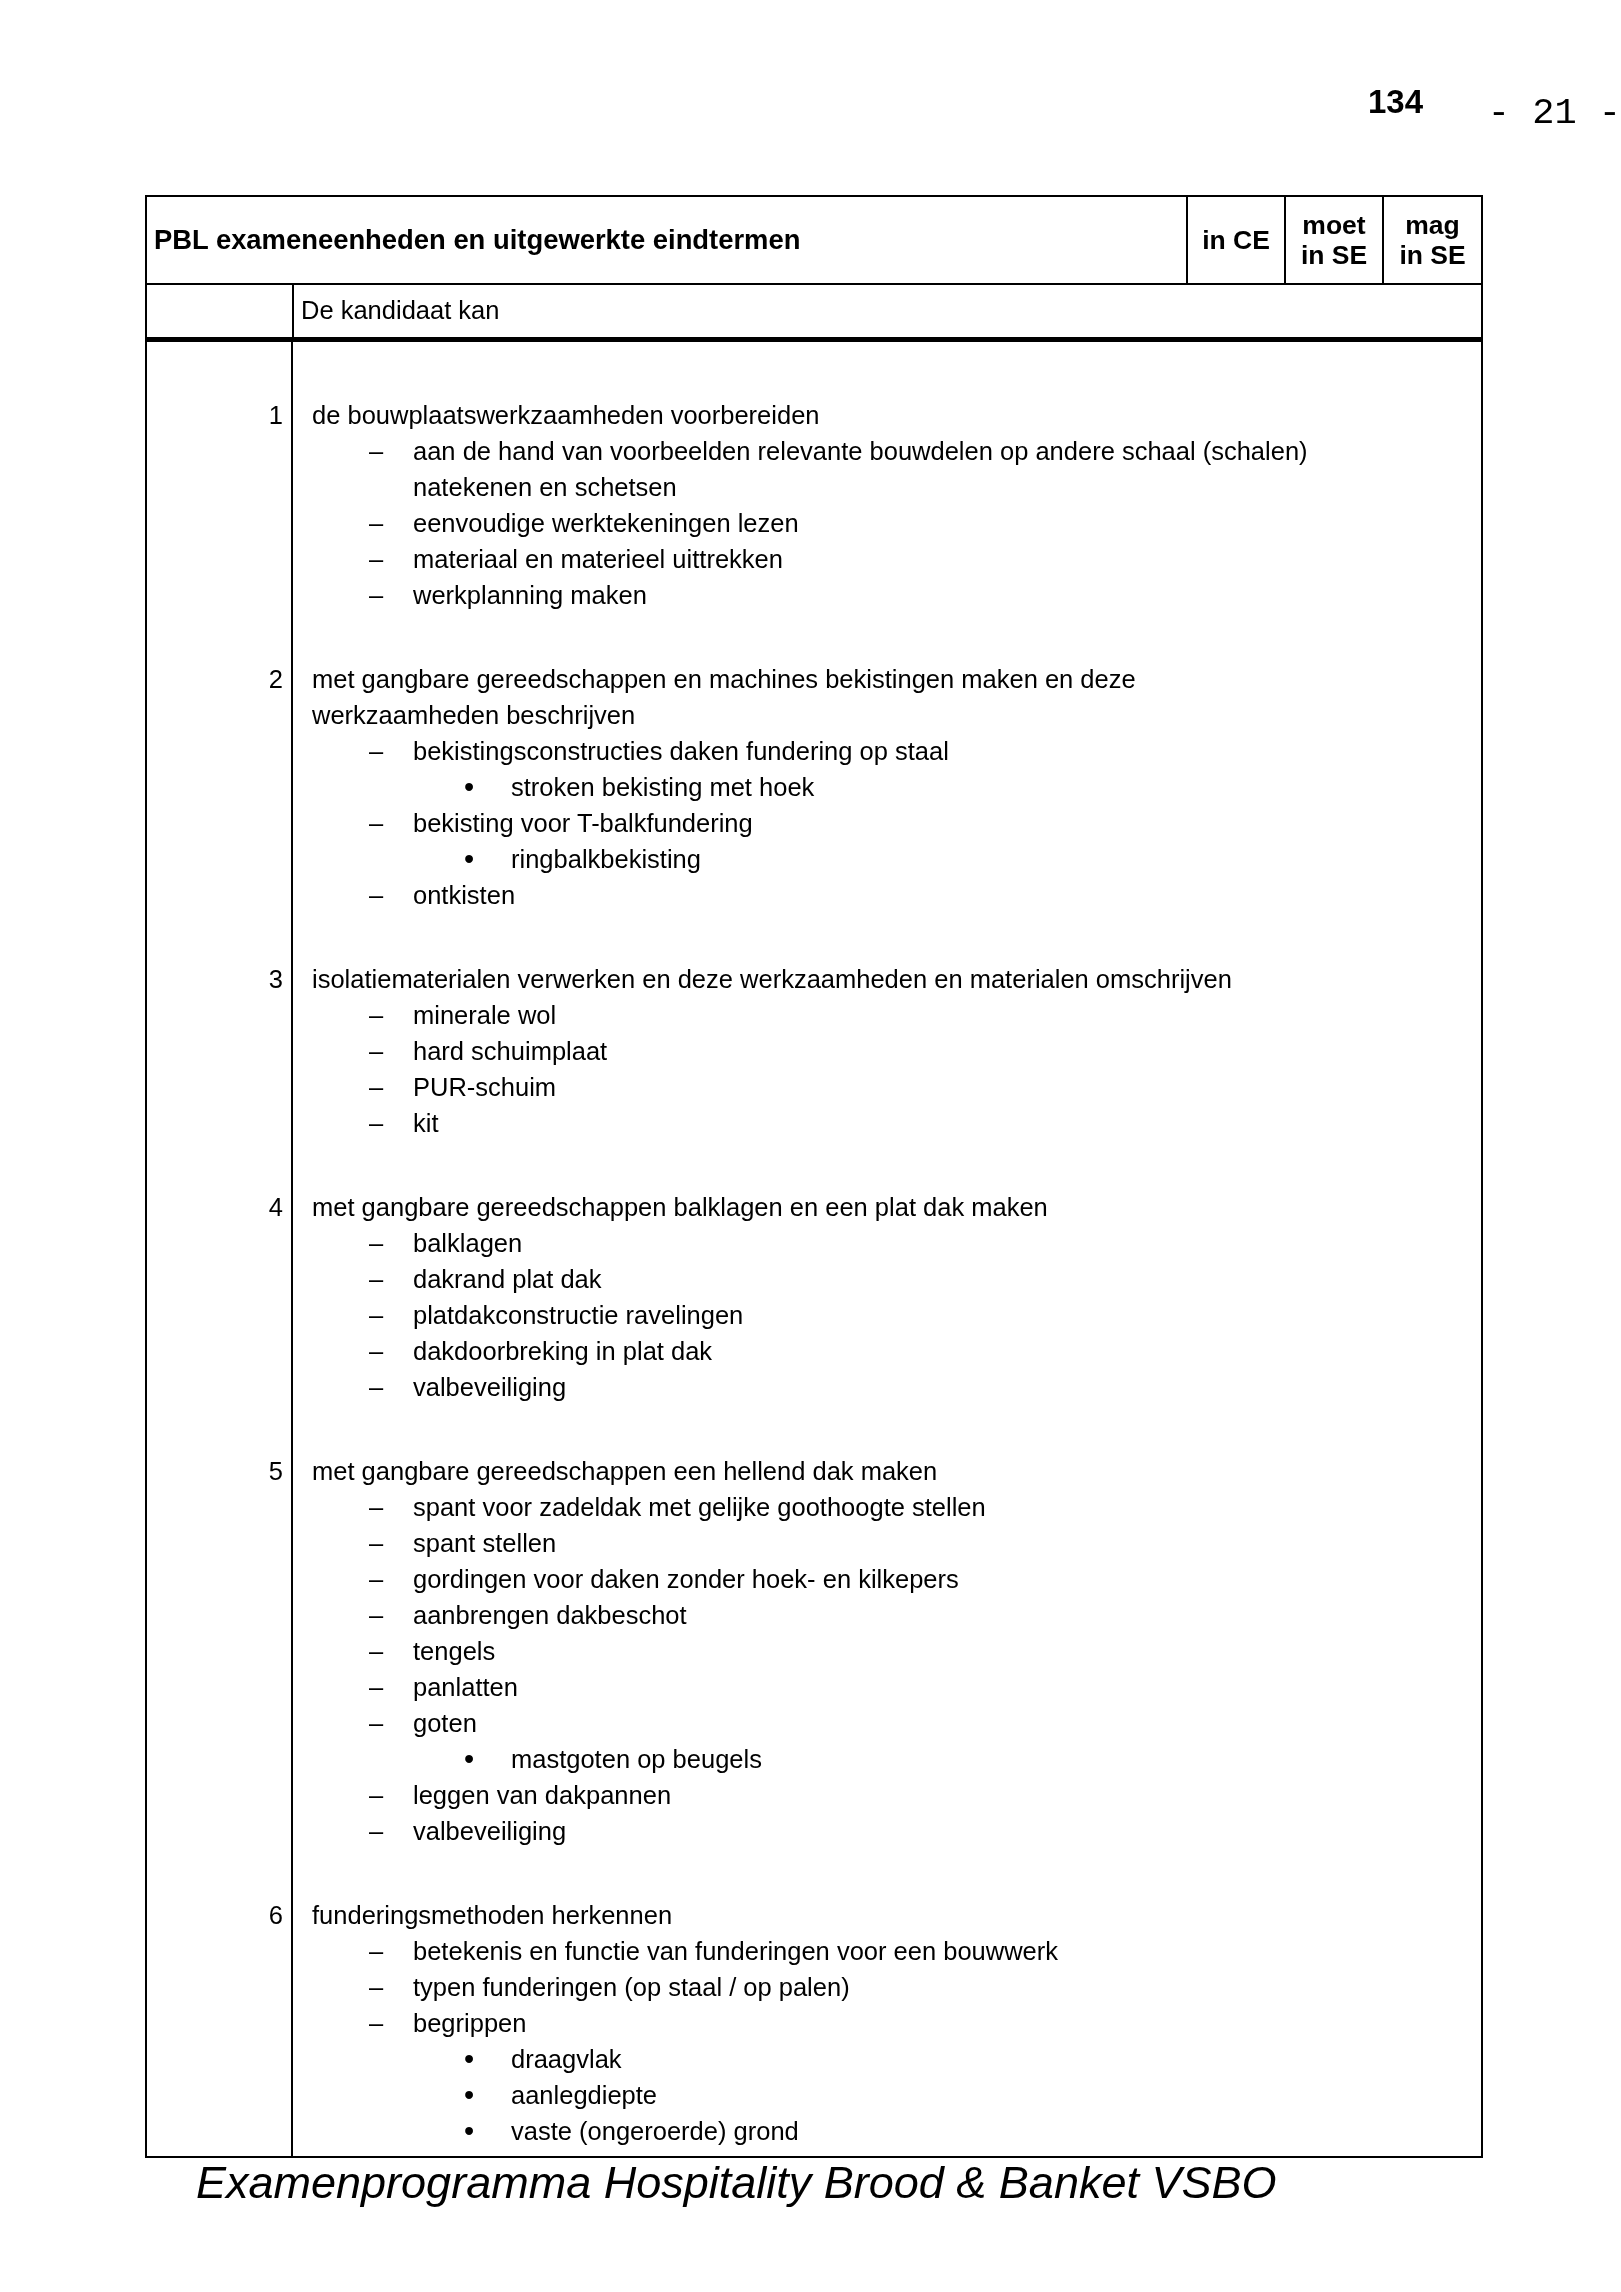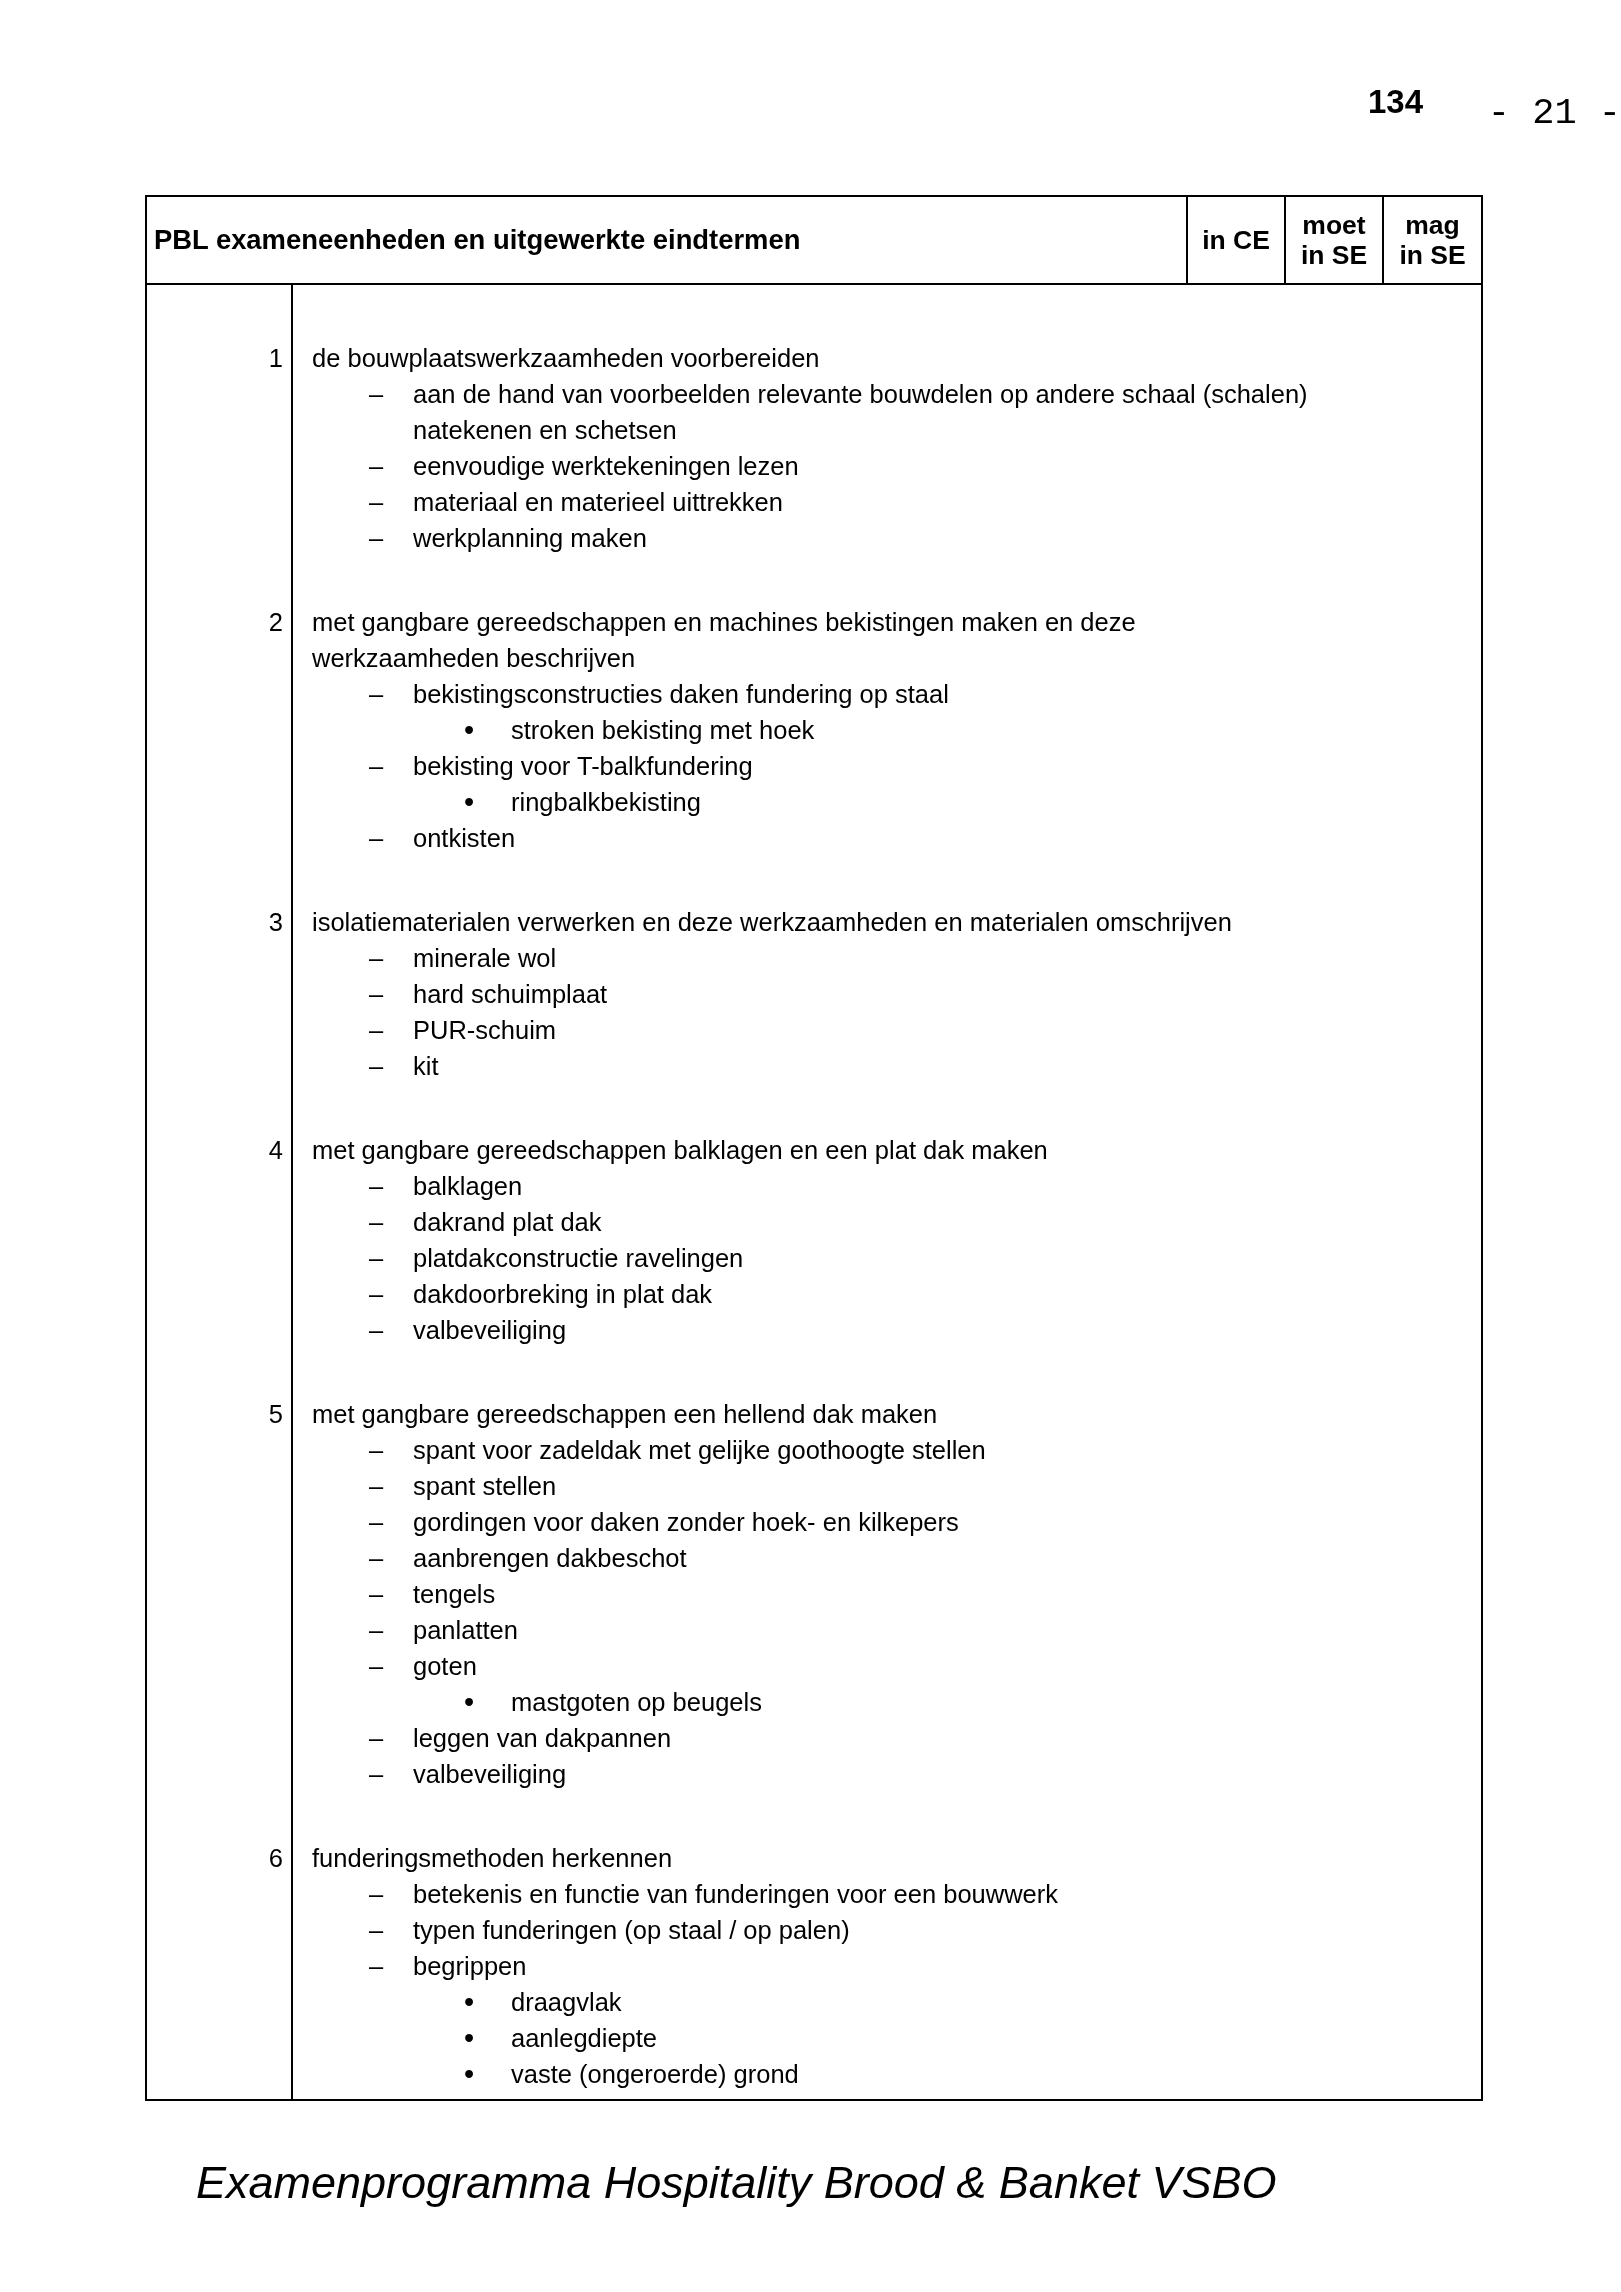--- a/index.html
+++ b/index.html
@@ -70,20 +70,24 @@
   </colgroup>
   <tbody>
       <tr>
     <td class="hdr-title" colspan="2">PBL exameneenheden en uitgewerkte eindtermen</td>
     <td class="hdr-col">in CE</td>
     <td class="hdr-col">moet
 in SE</td>
     <td class="hdr-col">mag
 in SE</td>
   </tr>
+  <tr class="intro-row">
+    <td></td>
+    <td class="intro-cell" colspan="4">De kandidaat kan</td>
+  </tr>
   <tr>
     <td class="body-cell" colspan="5">
       <div class="col-divider"></div>
       <div id="items">
             <div class="item">
               <div class="item-num">1</div>
               <div class="item-content">
                 <div class="item-title">de bouwplaatswerkzaamheden voorbereiden</div>
                 <div class="sub dash">
                   <span class="marker">–</span>

